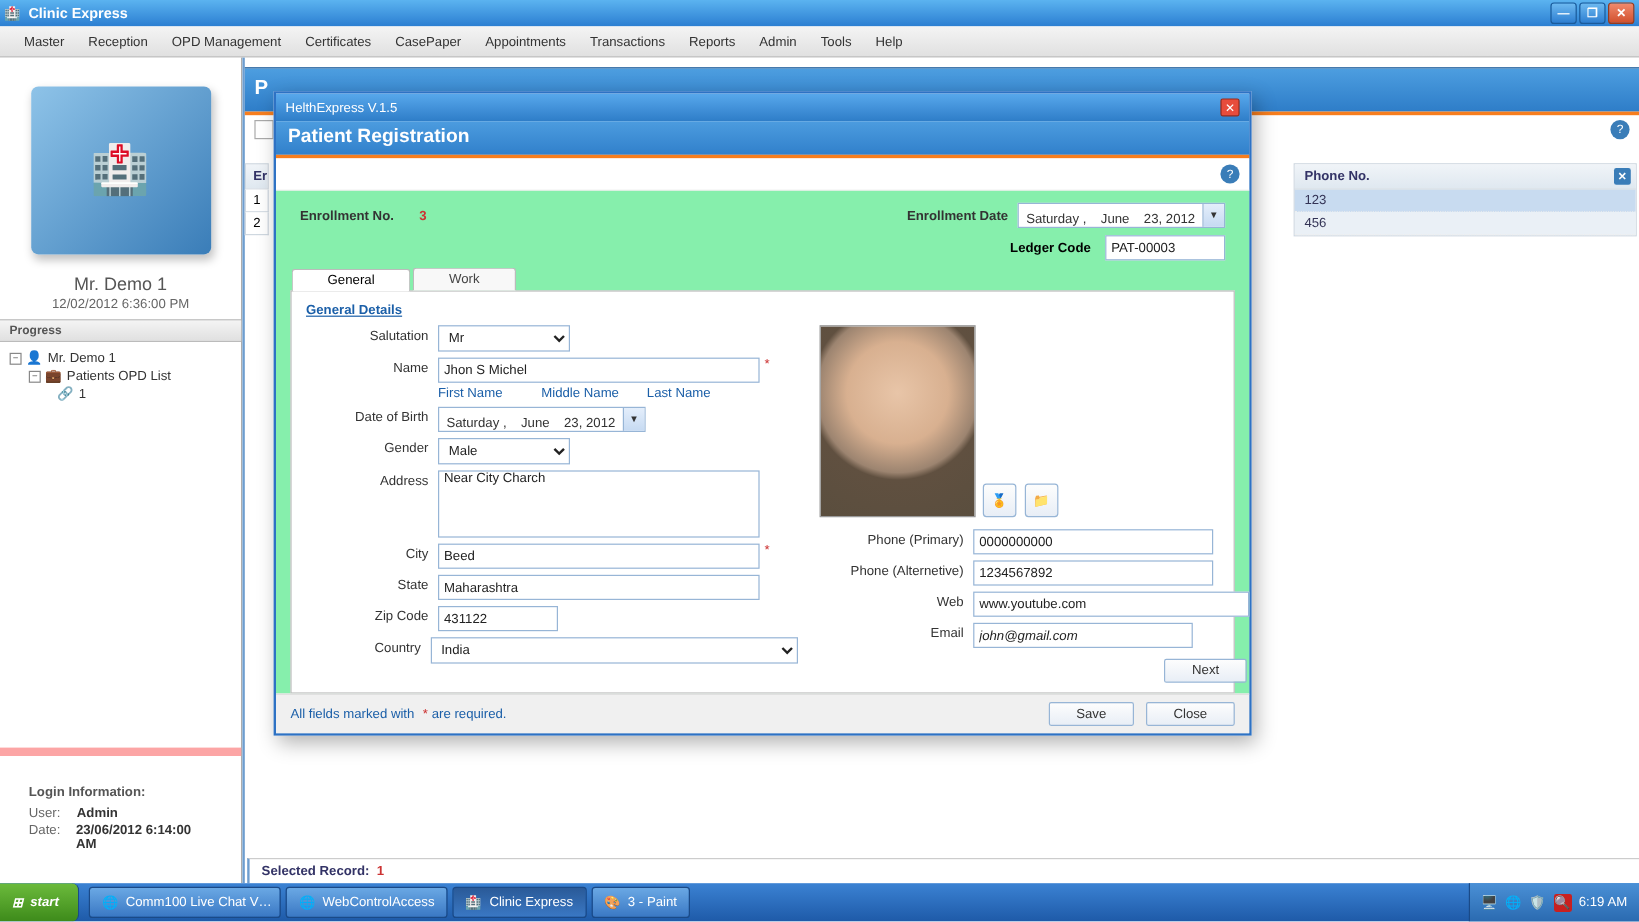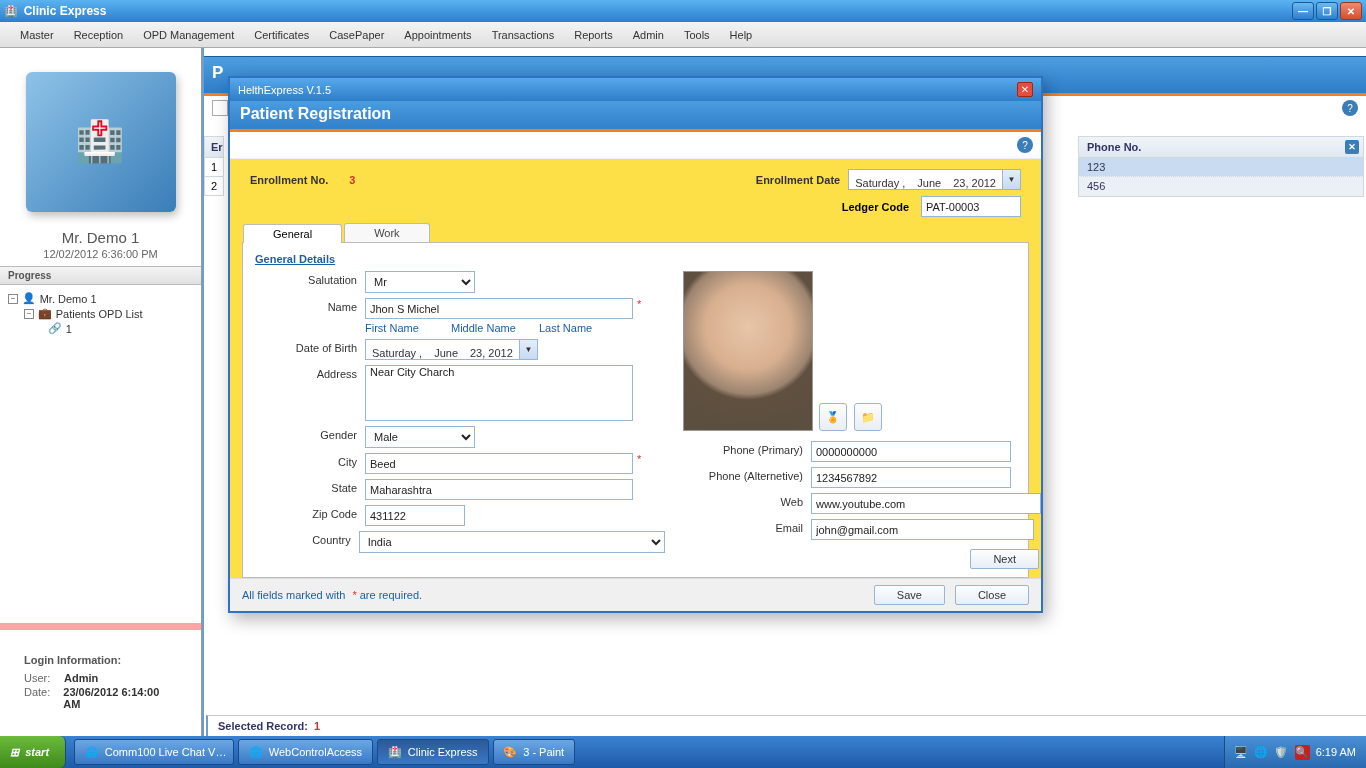--- a/index.html
+++ b/index.html
@@ -59,21 +59,21 @@
     .selected-record span.num { color: #c33; }
 
     .promo-text { position: absolute; right: 130px; top: 426px; width: 530px; font-family: "Segoe Script", cursive; font-size: 20px; color: #333; line-height: 1.6; }
 
     
     .modal { position: absolute; left: 228px; top: 76px; width: 815px; border: 2px solid #2e72c4; background: #fff; box-shadow: 4px 6px 16px rgba(0,0,0,0.3); z-index: 50; }
     .modal-titlebar { background: linear-gradient(#58a8ec, #2e7dc8); color:#fff; padding: 4px 8px; display:flex; justify-content:space-between; align-items:center; font-size:12px; }
     .modal-close { width:16px; height:15px; background:#e74c3c; color:#fff; border:1px solid #9a2a1a; border-radius:2px; display:flex; align-items:center; justify-content:center; font-size:10px; cursor:pointer; }
     .modal-header { background: linear-gradient(#4c9cdf, #3180cb); color:#fff; font-size:16px; font-weight:bold; padding:4px 10px 6px; border-bottom:3px solid #f77e1e; }
     .modal-toolbar { display:flex; justify-content:space-between; padding:5px 8px; background:#fff; border-bottom:1px solid #eee; }
-    .modal-body { background: #fde047; padding: 8px 10px 0; }
+    .modal-body { background: #86efac; padding: 8px 10px 0; }
     .enroll-row { display:flex; justify-content:space-between; align-items:center; padding: 2px 10px 6px; }
     .enroll-left { font-size:11px; font-weight:bold; color:#333; }
     .enroll-left .en-num { color:#c33; margin-left:18px; }
     .enroll-right { display:flex; align-items:center; gap:8px; font-size:11px; }
     .enroll-right label { font-weight:bold; color:#333; }
     .date-picker-wide { display:flex; align-items:flex-end; background:#fff; border:1px solid #97b5d6; height:21px; }
     .date-picker-wide span { padding: 0 6px; color:#333; }
     .dp-arrow { width:18px; height:19px; background:linear-gradient(#e4eefb,#c6daf2); border-left:1px solid #97b5d6; display:flex; align-items:center; justify-content:center; cursor:pointer; color:#336; font-size:8px; }
     .ledger-row { display:flex; justify-content:flex-end; align-items:center; gap:12px; padding: 0 10px 6px; font-weight:bold; }
     .ledger-input { width:100px; }
@@ -279,28 +279,28 @@
           <div class="form-row">
             <div class="form-label">Date of Birth</div>
             <div class="date-picker-wide">
               <span>Saturday ,</span>
               <span>June</span>
               <span>23, 2012</span>
               <span class="dp-arrow">▼</span>
             </div>
           </div>
           <div class="form-row">
-            <div class="form-label">Address</div>
-            <textarea style="width: 268px; height: 56px;">Near City Charch</textarea>
-          </div>
-          <div class="form-row">
             <div class="form-label">Gender</div>
             <select style="width:110px">
               <option>Male</option>
             </select>
+          </div>
+          <div class="form-row">
+            <div class="form-label">Address</div>
+            <textarea style="width: 268px; height: 56px;">Near City Charch</textarea>
           </div>
           <div class="form-row">
             <div class="form-label">City</div>
             <input type="text" style="width: 268px;" value="Beed">
             <span class="req">*</span>
           </div>
           <div class="form-row">
             <div class="form-label">State</div>
             <input type="text" style="width: 268px;" value="Maharashtra">
           </div>
@@ -333,21 +333,21 @@
           <div class="form-row">
             <div class="form-label" style="width:128px">Phone (Alternetive)</div>
             <input type="text" style="width: 200px;" value="1234567892">
           </div>
           <div class="form-row">
             <div class="form-label" style="width:128px">Web</div>
             <input type="text" style="width: 230px;" value="www.youtube.com">
           </div>
           <div class="form-row">
             <div class="form-label" style="width:128px">Email</div>
-            <input type="text" style="width: 223px;" value="john@gmail.com">
+            <input type="text" style="width: 183px; font-style: italic;" value="john@gmail.com">
           </div>
           <div style="text-align:right;padding:4px 2px 0;">
             <button class="next-btn">Next</button>
           </div>
         </div>
       </div>
     </div>
   </div>
   <div class="modal-footer">
     <div class="footer-note">

